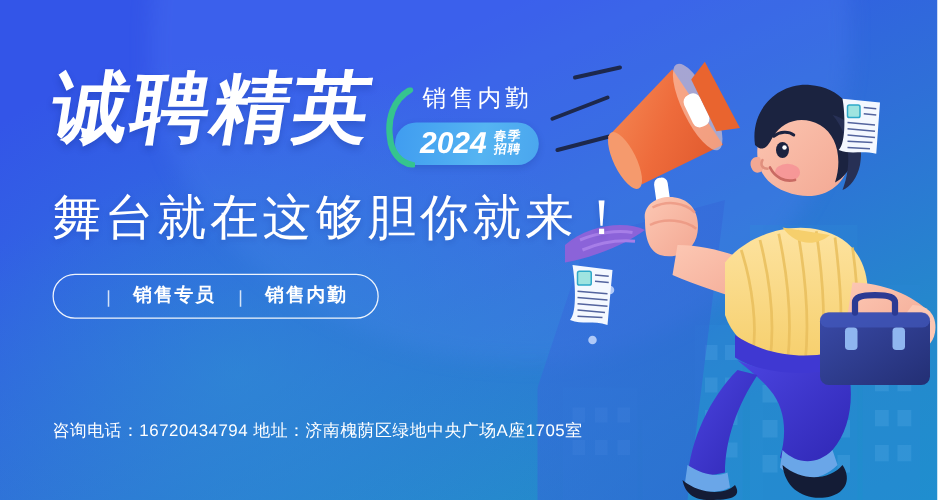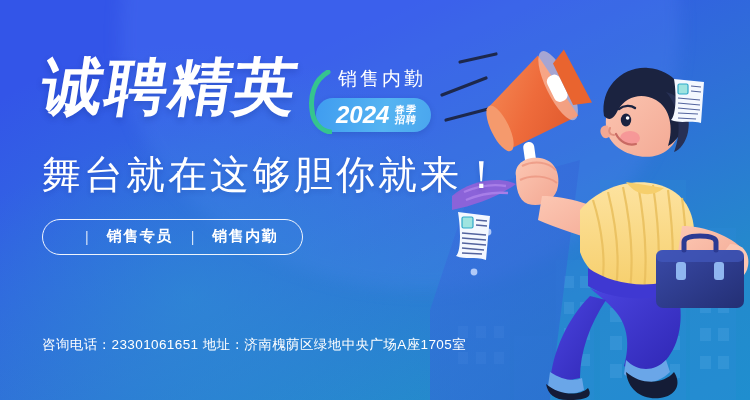--- a/index.html
+++ b/index.html
@@ -469,15 +469,15 @@
     <div class="tagline">舞台就在这够胆你就来！</div>
 
     <div class="jobs-pill">
       <span class="job-sep">|</span>
       <span class="job-item">销售专员</span>
       <span class="job-sep">|</span>
       <span class="job-item">销售内勤</span>
     </div>
   </div>
 
-  <div class="contact">咨询电话：23301061651 地址：济南槐荫区绿地中央广场A座1705室</div>
+  <div class="contact">咨询电话：16720434794 地址：济南槐荫区绿地中央广场A座1705室</div>
 
 </div>
 
 </body></html>

